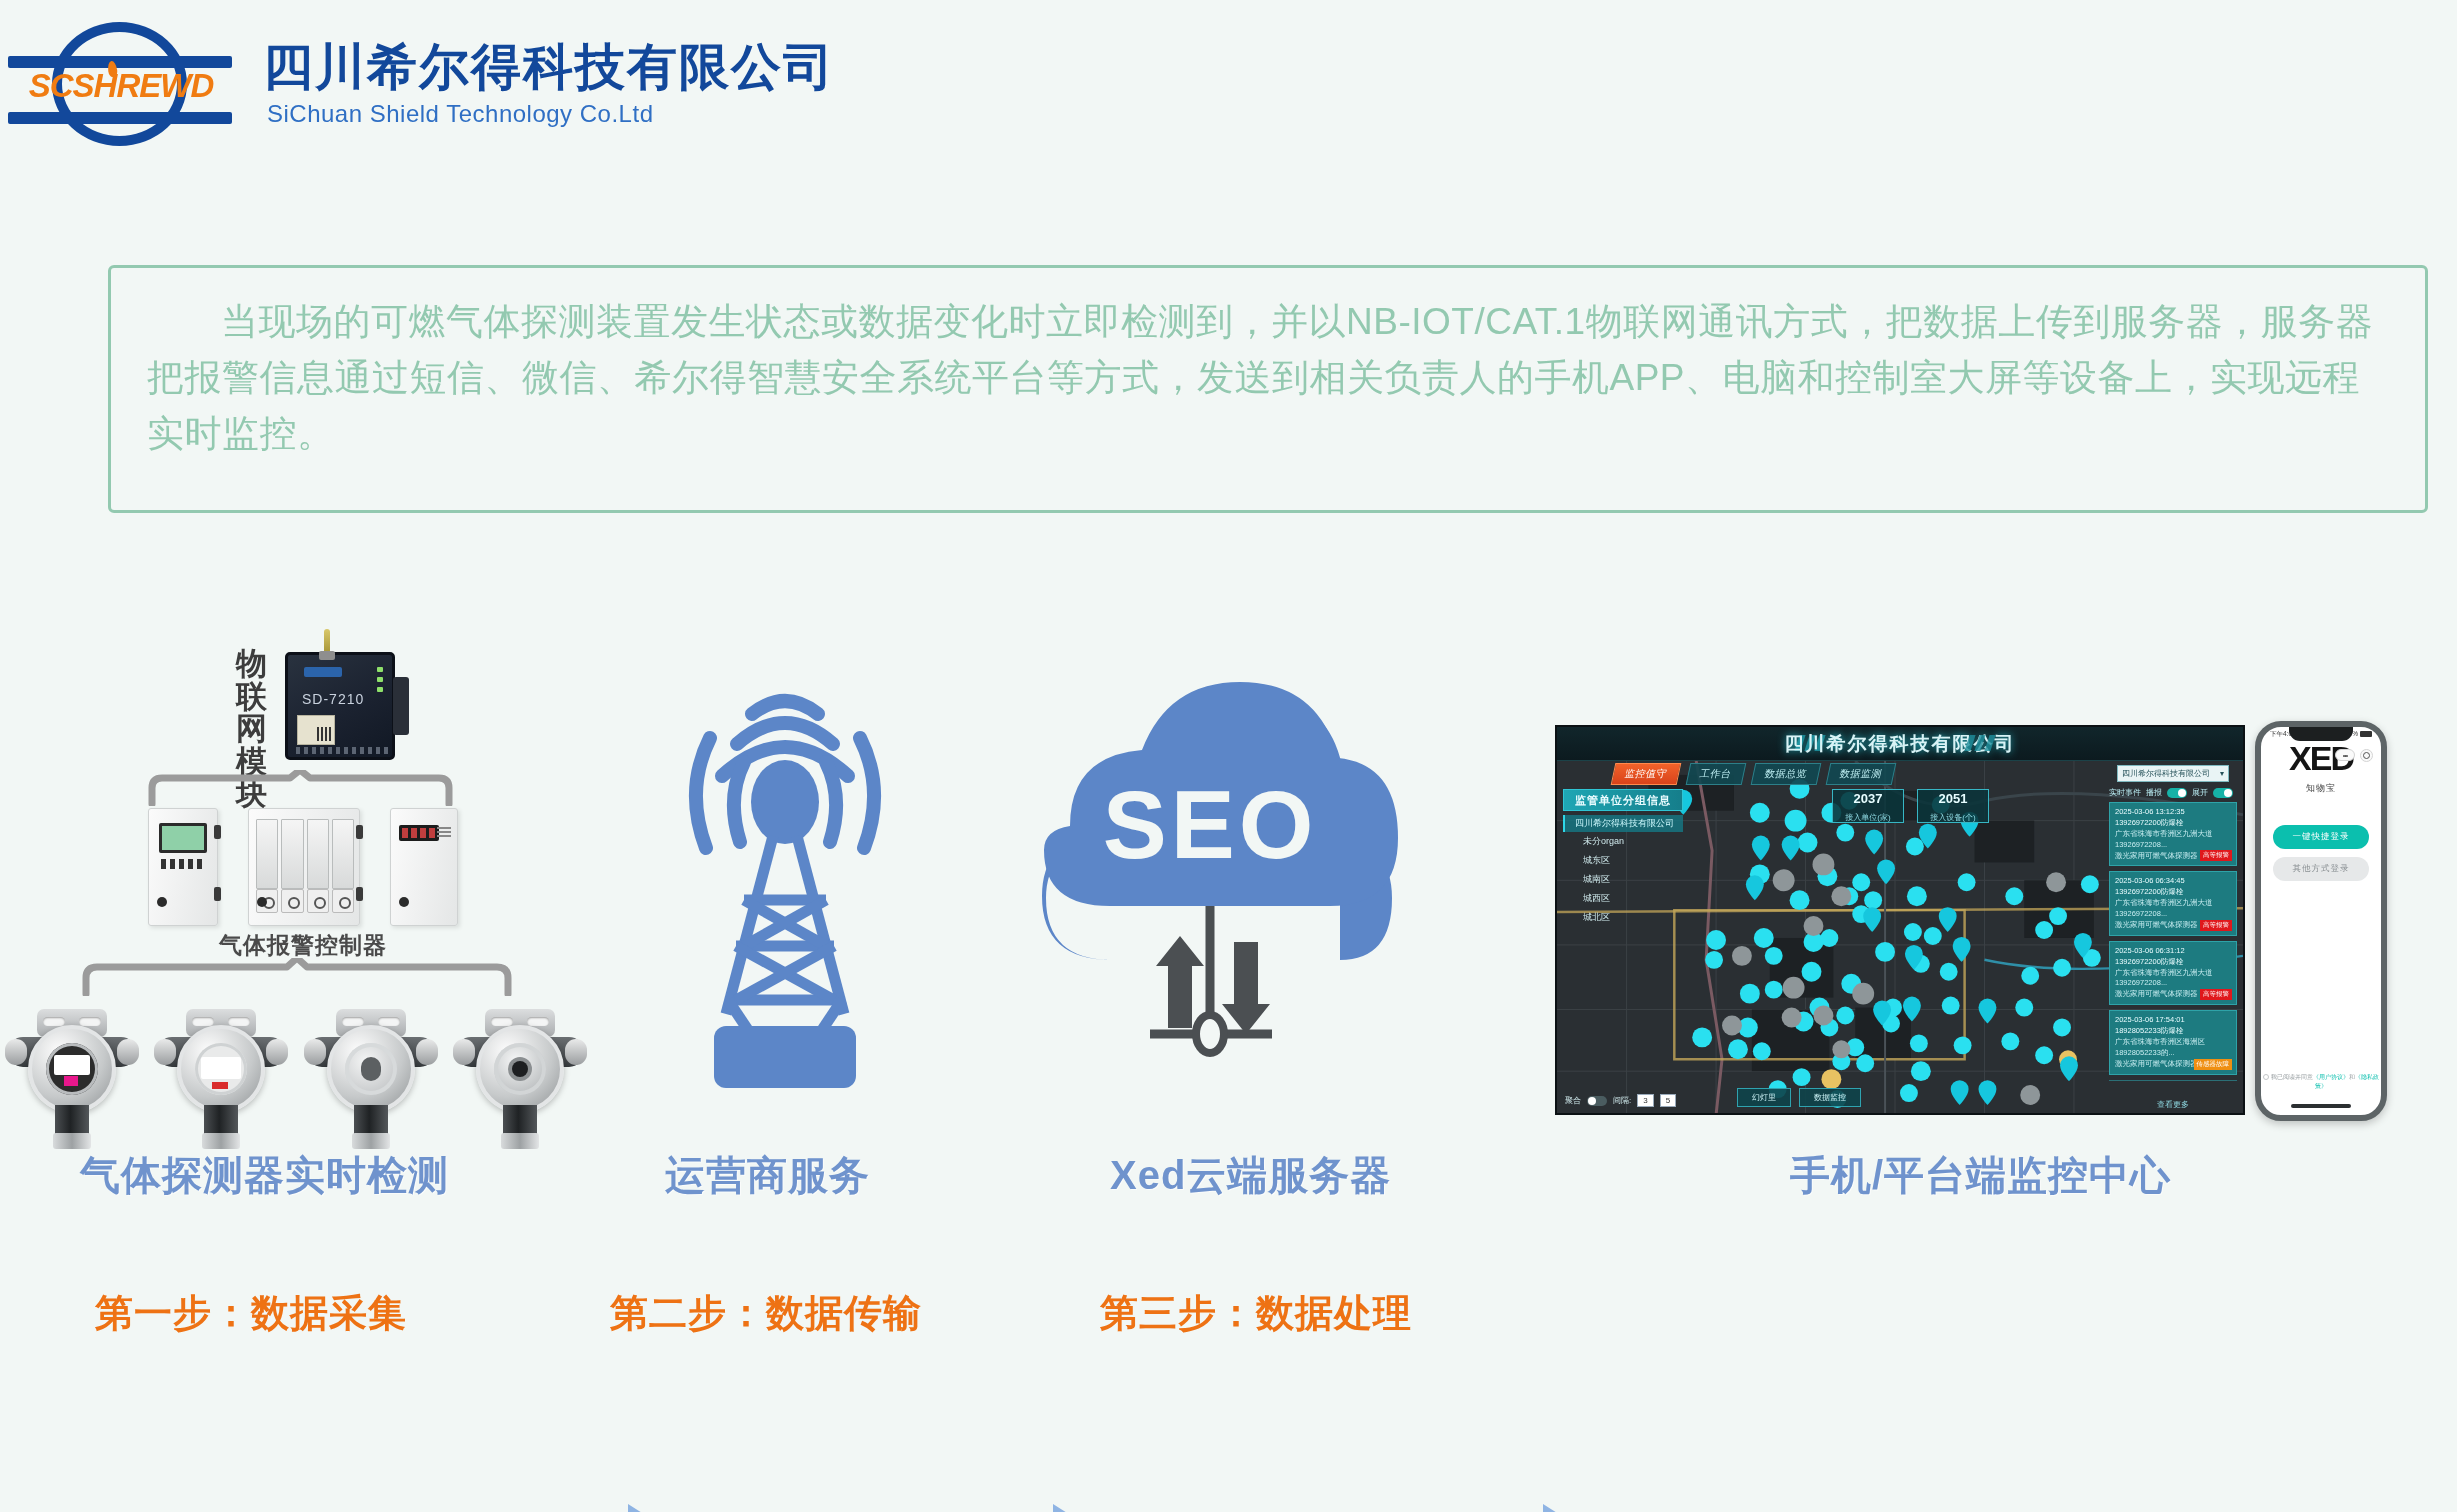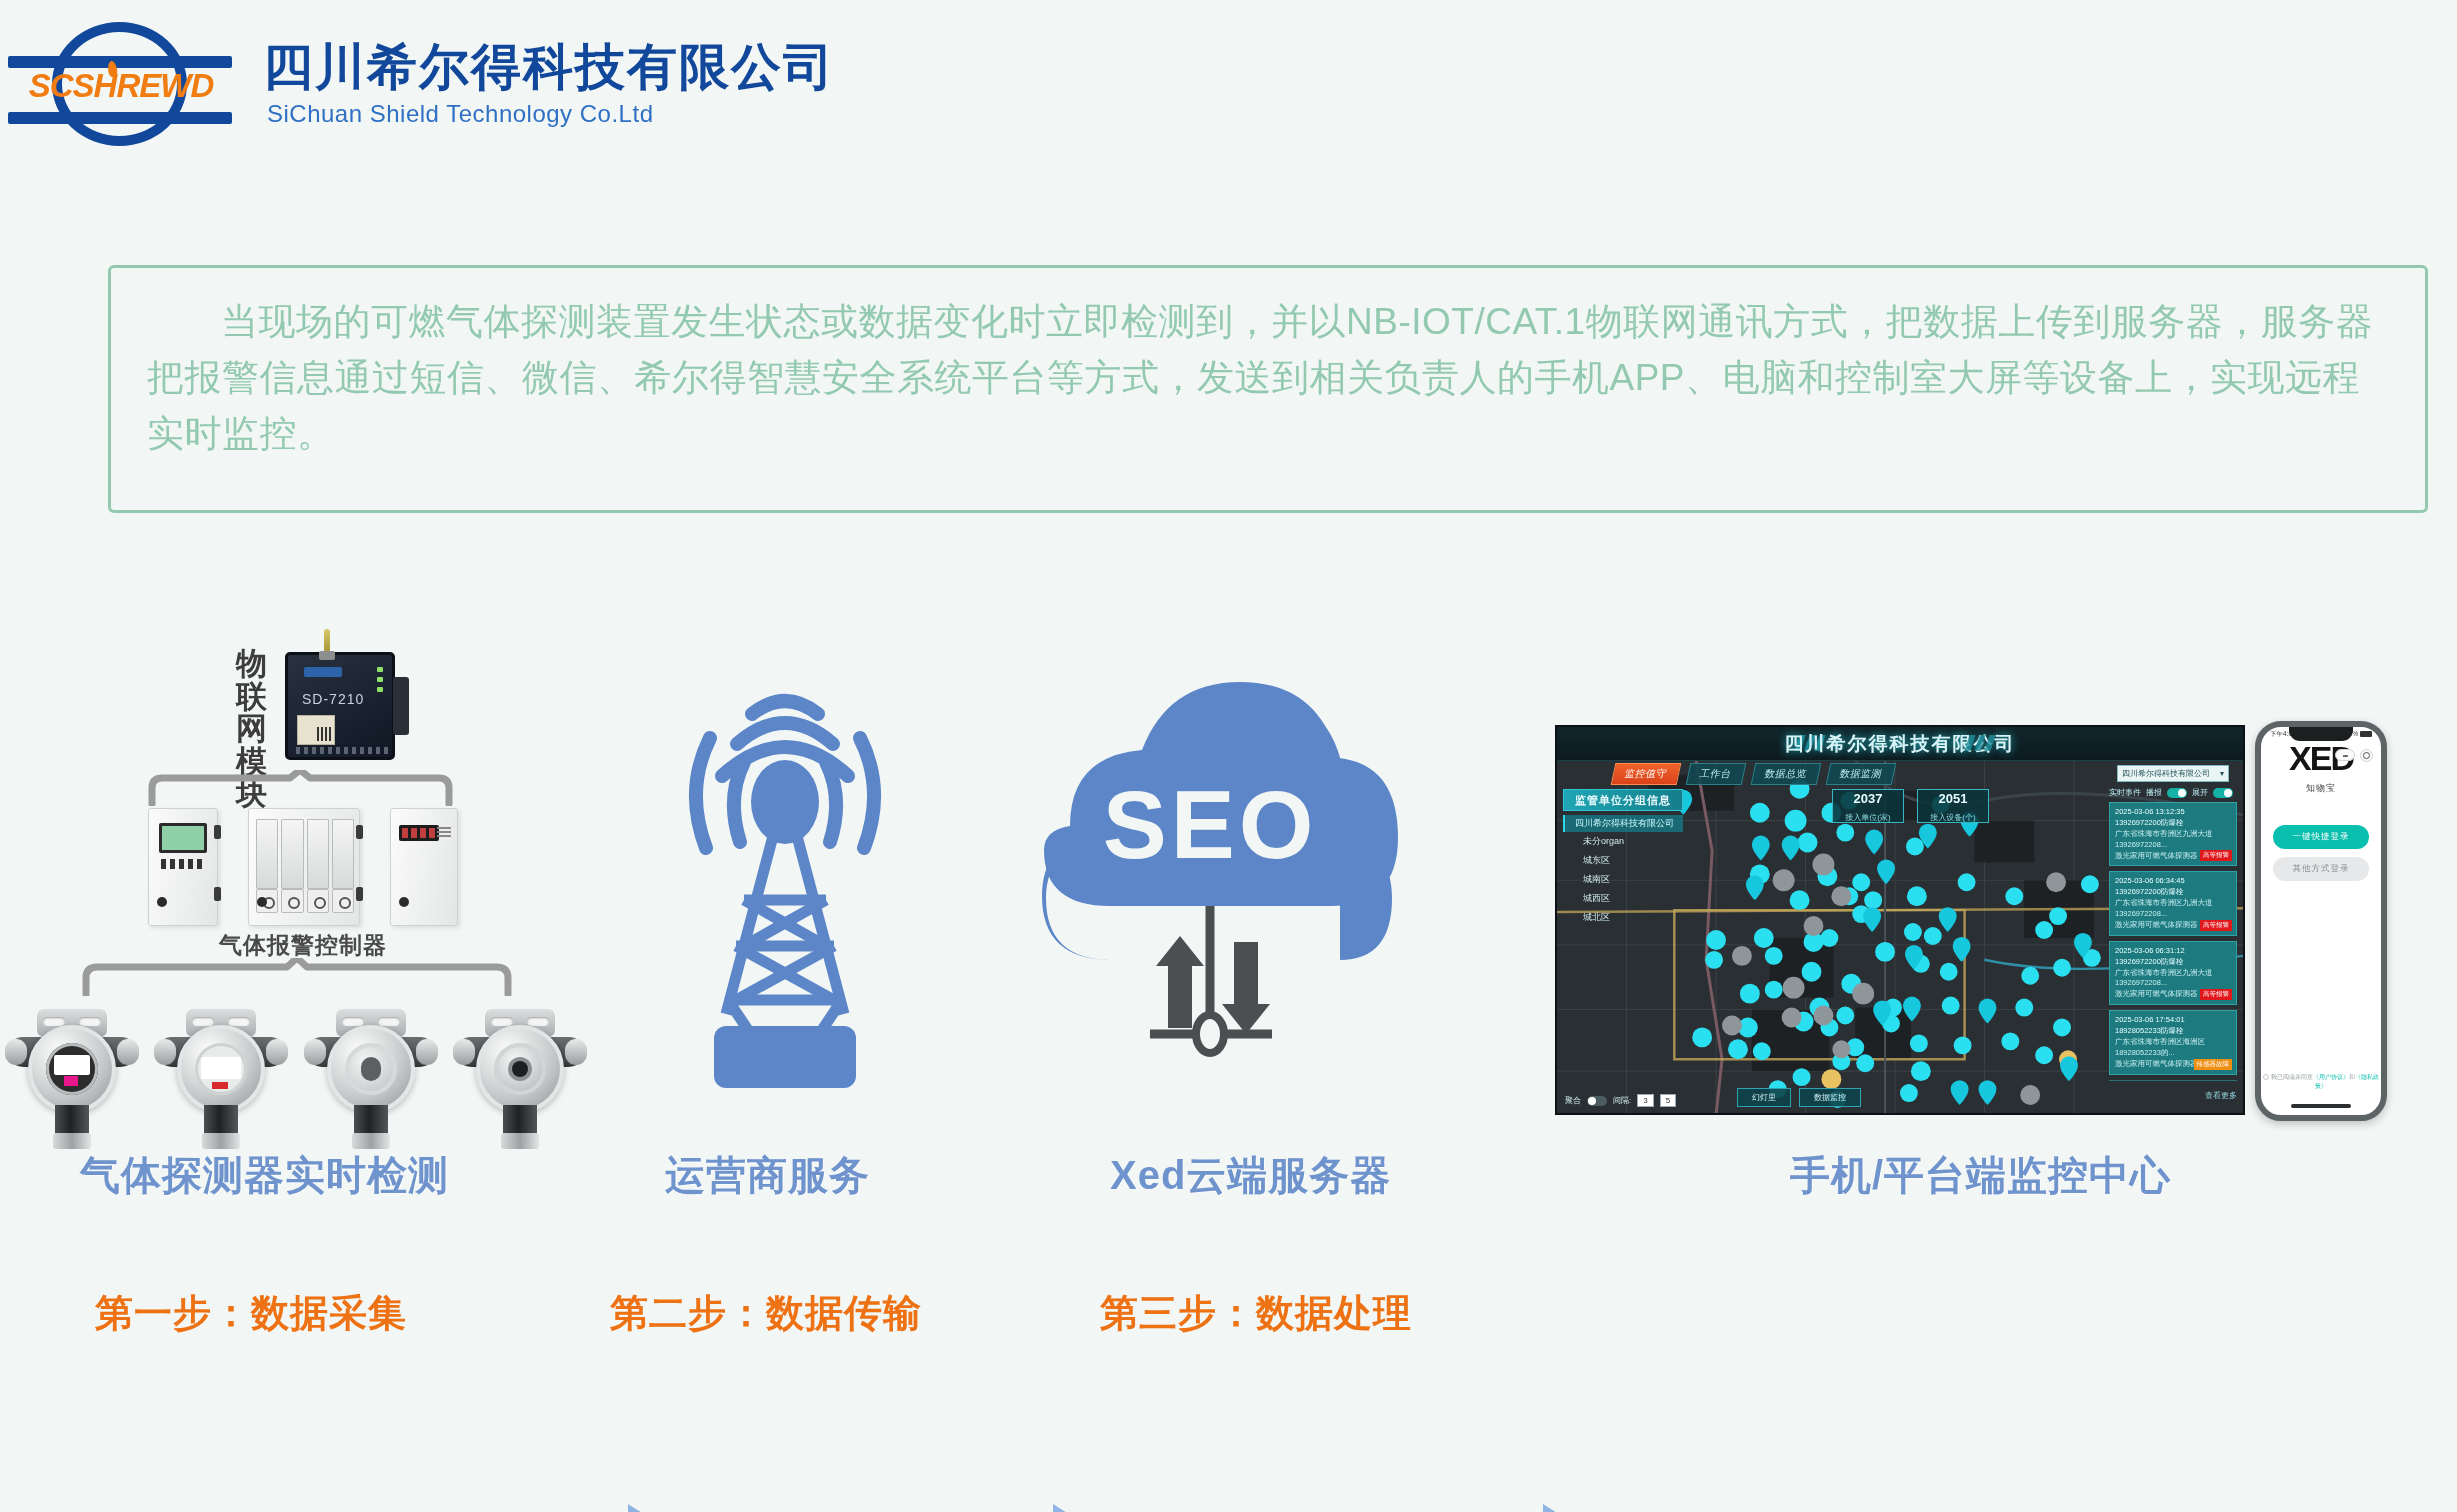--- a/index.html
+++ b/index.html
@@ -170,21 +170,21 @@
   .dash-right { position:absolute; right:6px; top:60px; width:128px; z-index:6; }
   .dr-head { display:flex; align-items:center; gap:5px; color:#b9ecf2; font-size:8px; margin-bottom:4px; }
   .toggle { width:20px; height:10px; background:#16b2a7; border-radius:6px; position:relative; }
   .toggle:after{content:"";position:absolute;right:1px;top:1px;width:8px;height:8px;background:#fff;border-radius:50%;}
   .alarm { background:#1d7b80; border:1px solid #2ea3a8; padding:4px 5px; margin-bottom:5px; position:relative; }
   .alarm .t { color:#eafdff; font-size:7.5px; line-height:1.45; display:block; }
   .alarm .t.dim { color:#c9eef1; }
   .alarm .badge { position:absolute; right:4px; bottom:4px; font-size:6.5px; color:#fff;
       background:#e0181c; padding:1px 3px; }
   .alarm .badge.warn { background:#ef8f12; }
-  .alarm-more { text-align:right; color:#8fd9e2; font-size:8px; border-top:1px solid #2b6f76; padding-top:9px; }
+  .alarm-more { text-align:center; color:#8fd9e2; font-size:8px; border-top:1px solid #2b6f76; padding-top:18px; }
   .dash-foot { position:absolute; left:8px; bottom:6px; display:flex; align-items:center; gap:6px; z-index:6;
       color:#cfe9ec; font-size:8px; }
   .dash-foot .toggle { background:#4a5c60; }
   .dash-foot .toggle:after { left:1px; right:auto; }
   .dash-foot .box { background:#fff; color:#333; border:1px solid #9ab; padding:1px 5px; font-size:8px; }
   .dash-btns { position:absolute; left:180px; bottom:6px; display:flex; gap:8px; z-index:6; }
   .dash-btns .b { background:rgba(14,68,74,.9); border:1px solid #2fa3b0; color:#cdf3f7;
       font-size:8px; padding:3px 14px; }
   .map-canvas { position:absolute; left:0; top:34px; right:0; bottom:0; background:#23282b; }
 

